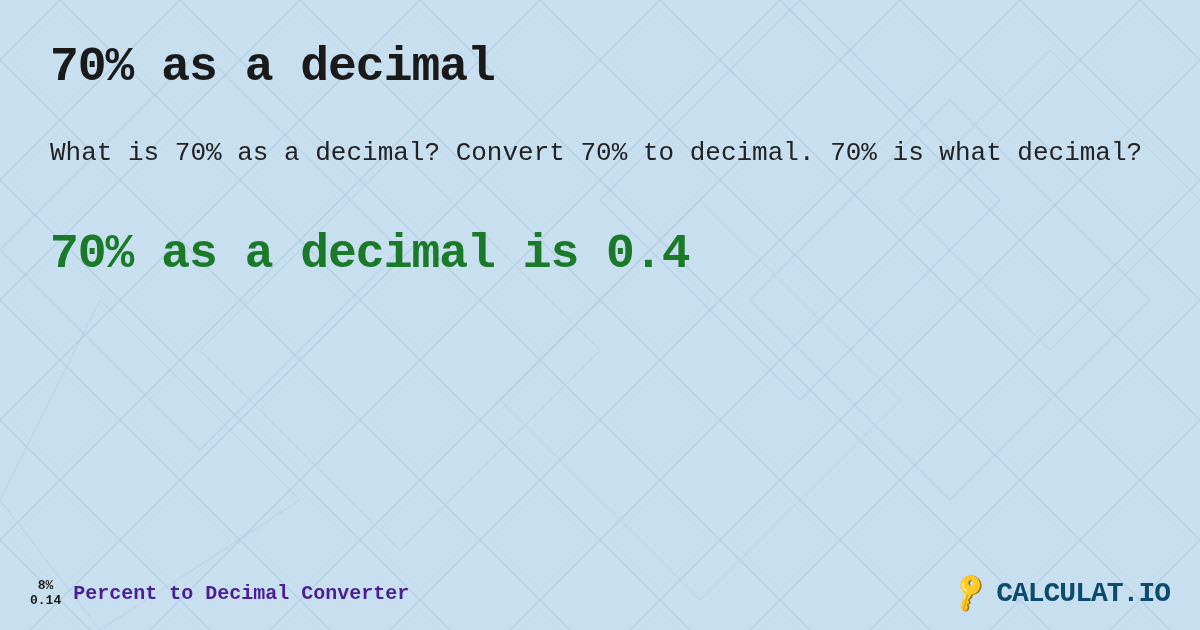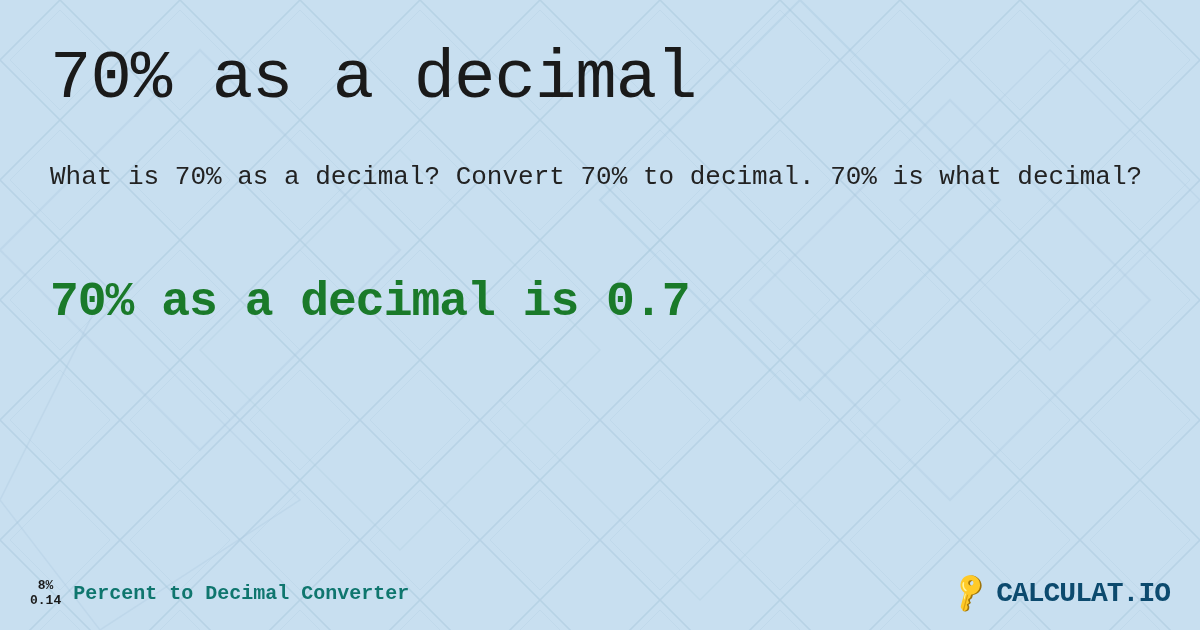--- a/index.html
+++ b/index.html
@@ -17,33 +17,33 @@
       position: relative;
     }
 
     .content {
       position: relative;
       z-index: 1;
       padding: 40px 50px;
     }
 
     .page-title {
-      font-size: 69px;
-      font-weight: 400;
+      font-size: 48px;
+      font-weight: 700;
       color: #1a1a1a;
       margin-bottom: 40px;
       font-family: 'Courier New', Courier, monospace;
       letter-spacing: -1px;
     }
 
     .description {
       font-size: 26px;
       color: #222;
       line-height: 1.5;
-      margin-bottom: 78px;
+      margin-bottom: 54px;
       font-family: 'Courier New', Courier, monospace;
       max-width: 1100px;
     }
 
     .result {
       font-size: 48px;
       font-weight: 900;
       color: #1a7a2a;
       font-family: 'Courier New', Courier, monospace;
       margin-bottom: 30px;
@@ -73,21 +73,21 @@
       align-items: center;
       font-size: 13px;
       font-weight: bold;
       color: #1a1a1a;
       font-family: 'Courier New', Courier, monospace;
     }
 
     .footer-label {
       font-size: 20px;
       font-weight: 900;
-      color: #0f766e;
+      color: #4c1d95;
       font-family: 'Courier New', Courier, monospace;
     }
 
     .footer-right {
       display: flex;
       align-items: center;
       gap: 8px;
     }
 
     .calculat-logo {
@@ -140,21 +140,21 @@
   <polygon points="700,200 900,400 700,600 500,400" fill="none" stroke="#b0cfe0" stroke-width="1.5" opacity="0.35"></polygon>
   <polygon points="1050,50 1200,200 1050,350 900,200" fill="none" stroke="#a8c8de" stroke-width="1.5" opacity="0.3"></polygon>
   <polygon points="100,300 300,500 100,630 0,500" fill="none" stroke="#a8c8de" stroke-width="1.5" opacity="0.3"></polygon>
 </svg>
 
 <div class="content">
   <h1 class="page-title">70% as a decimal</h1>
 
   <p class="description">What is 70% as a decimal? Convert 70% to decimal. 70% is what decimal?</p>
 
-  <h2 class="result">70% as a decimal is 0.7</h2>
+  <h2 class="result">70% as a decimal is 0.4</h2>
 </div>
 
 <div class="footer">
   <div class="footer-left">
     <div class="footer-percent-stack">
       <span>8%</span>
       <span>0.14</span>
     </div>
     <span class="footer-label">Percent to Decimal Converter</span>
   </div>

